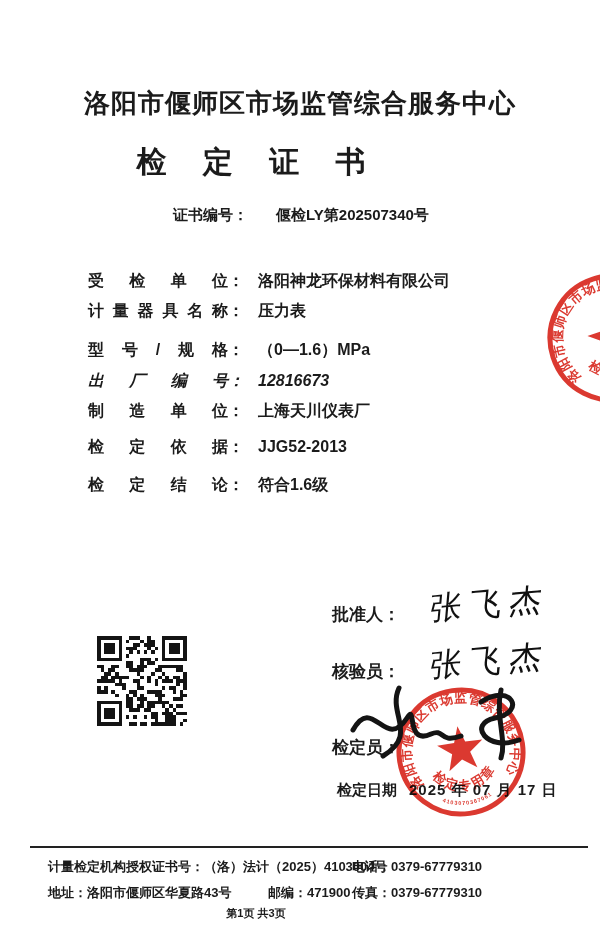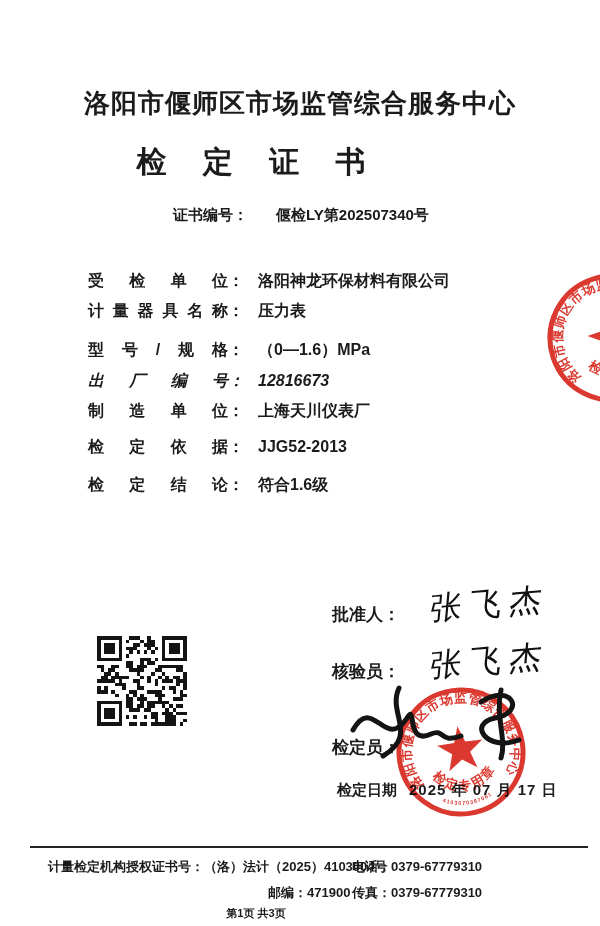--- a/index.html
+++ b/index.html
@@ -82,20 +82,23 @@
   </div>
 
   <div class="abs rule"></div>
 
   <div class="abs foot" style="left:48px;top:858px;">
     <span>计量检定机构授权证书号：</span><span>（洛）法计（2025）4103004号</span>
   </div>
   <div class="abs foot" style="left:352px;top:858px;">
     <span>电话：</span><span>0379-67779310</span>
   </div>
+  <div class="abs foot" style="left:48px;top:884px;">
+    <span>地址：</span><span>洛阳市偃师区华夏路43号</span>
+  </div>
   <div class="abs foot" style="left:268px;top:884px;">
     <span>邮编：</span><span>471900</span>
   </div>
   <div class="abs foot" style="left:352px;top:884px;">
     <span>传真：</span><span>0379-67779310</span>
   </div>
   <div class="abs page-info">第1页 共3页</div>
 
   <svg class="abs stamp" style="left:381px;top:672px;" width="160" height="160" viewBox="0 0 160 160">
     <g transform="rotate(-8 80 80)" fill="#d8281e" stroke="none">

